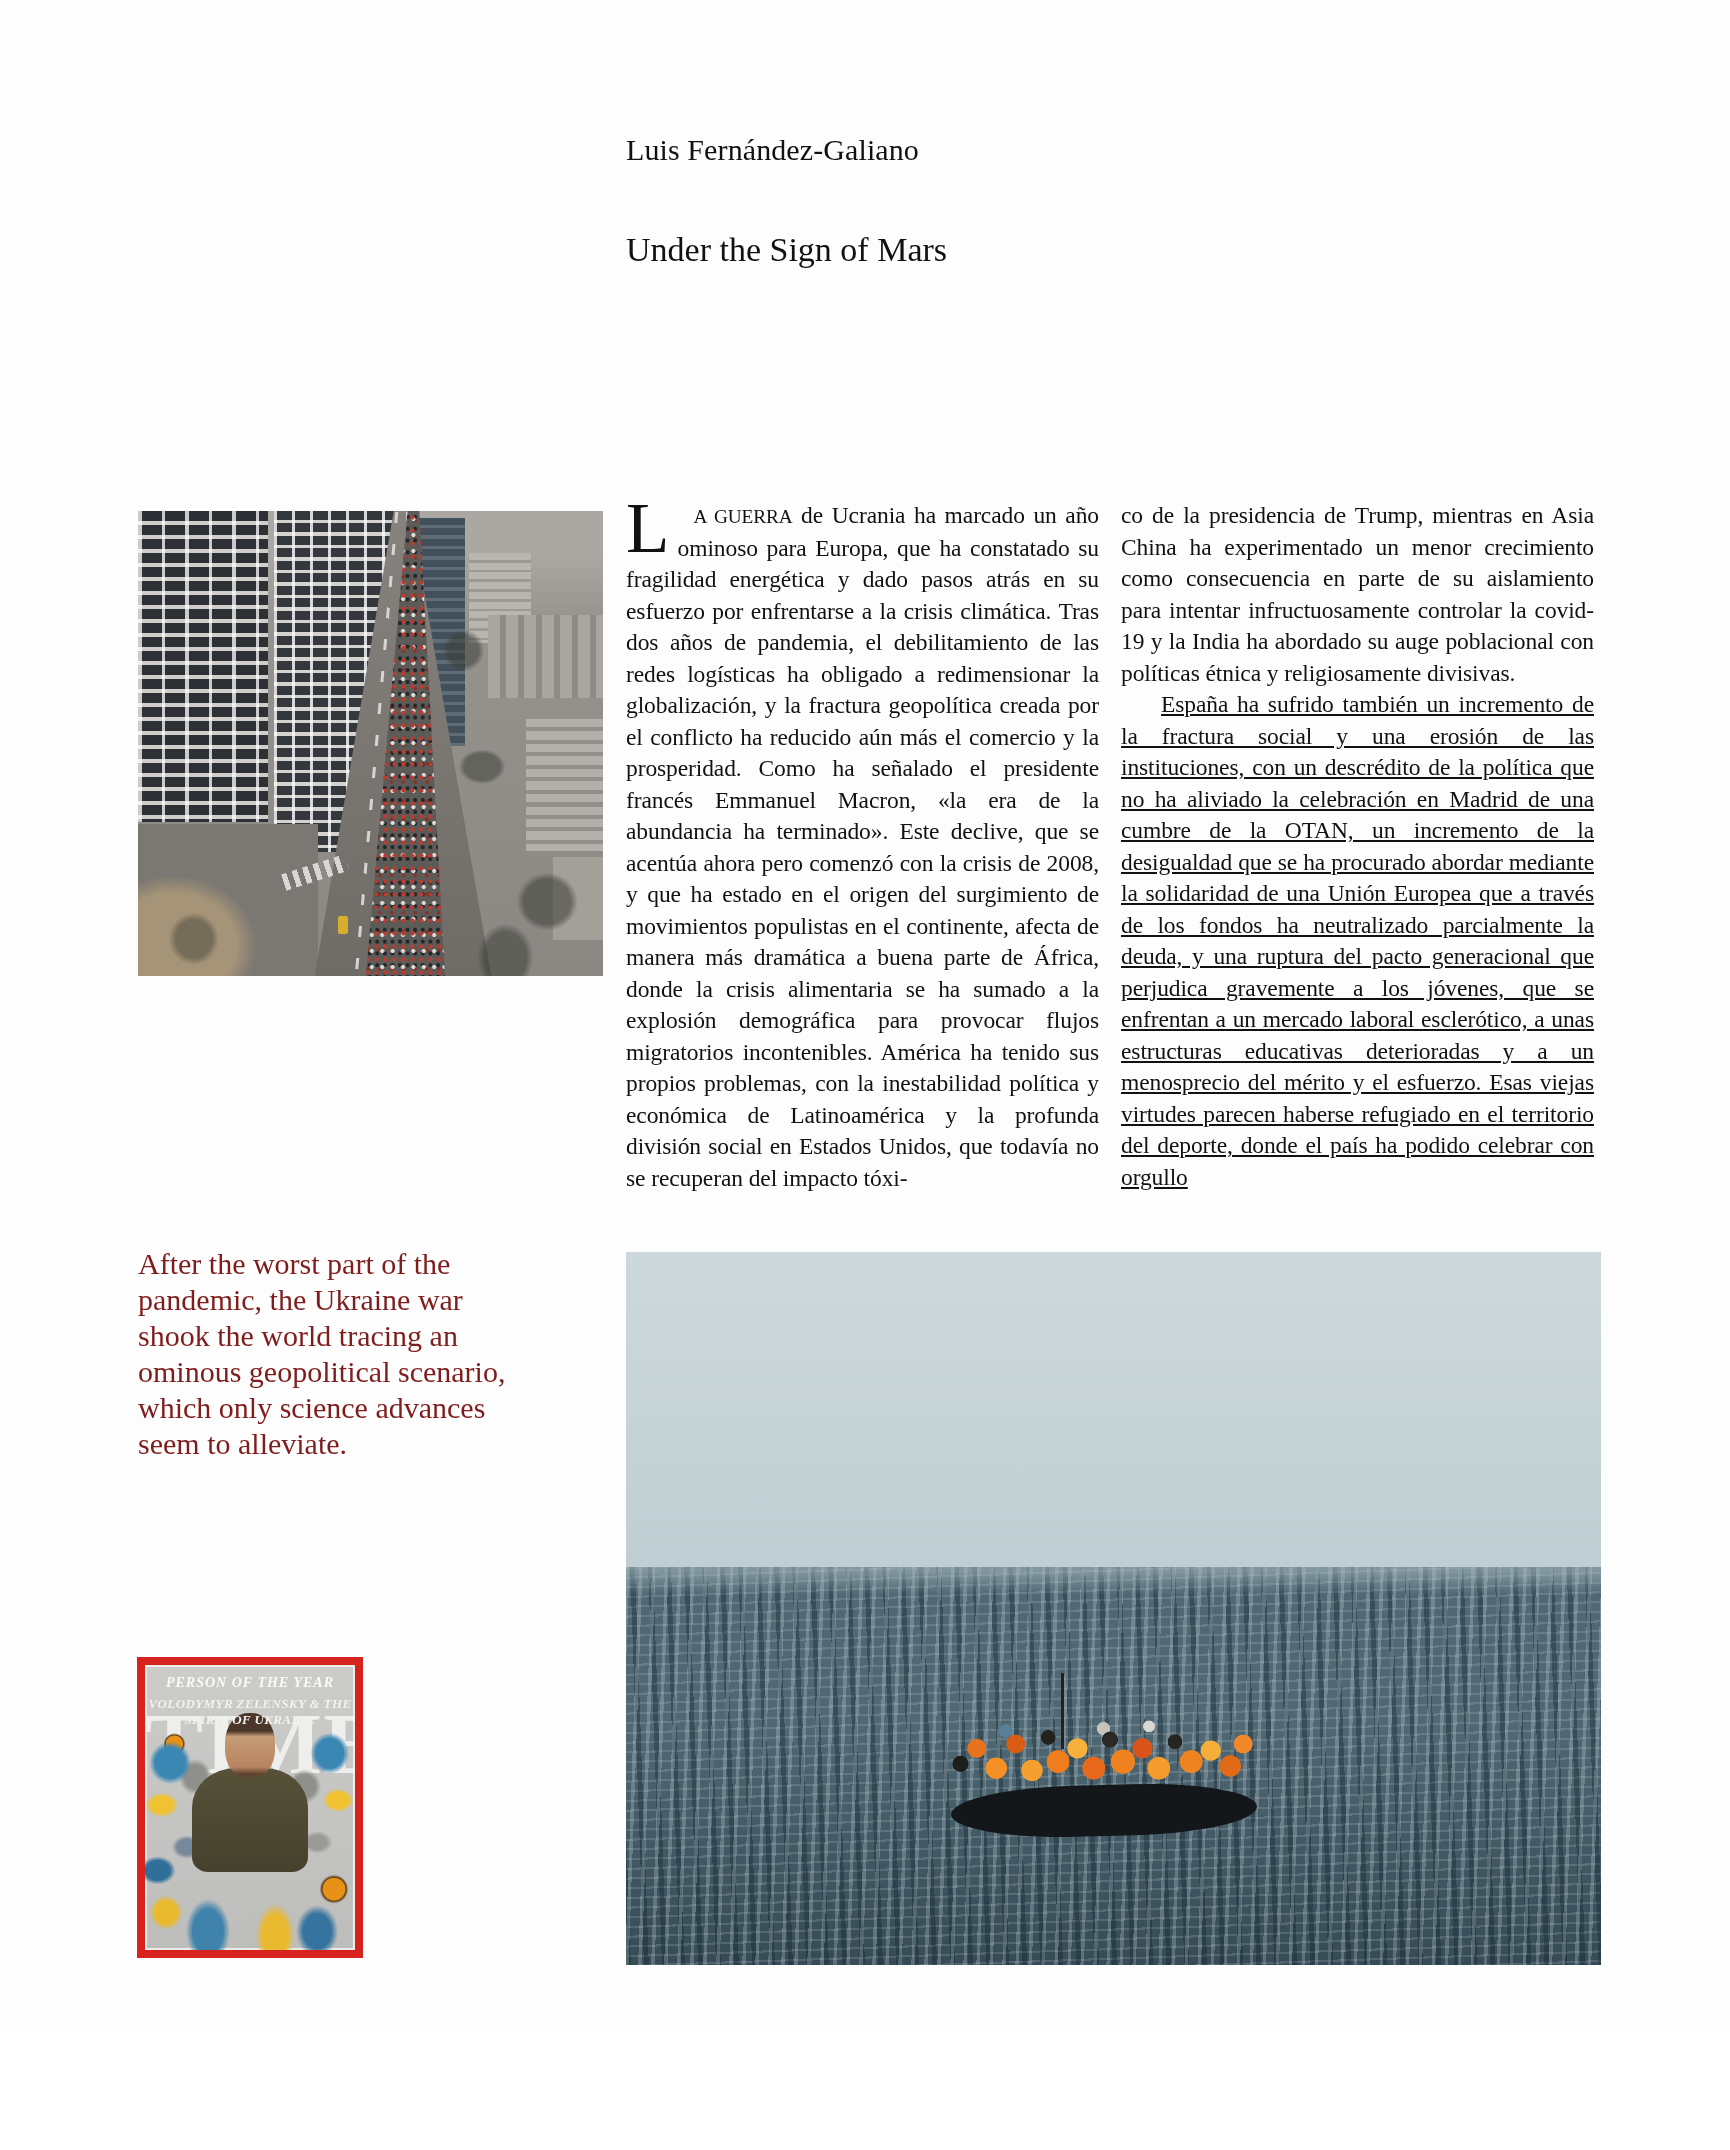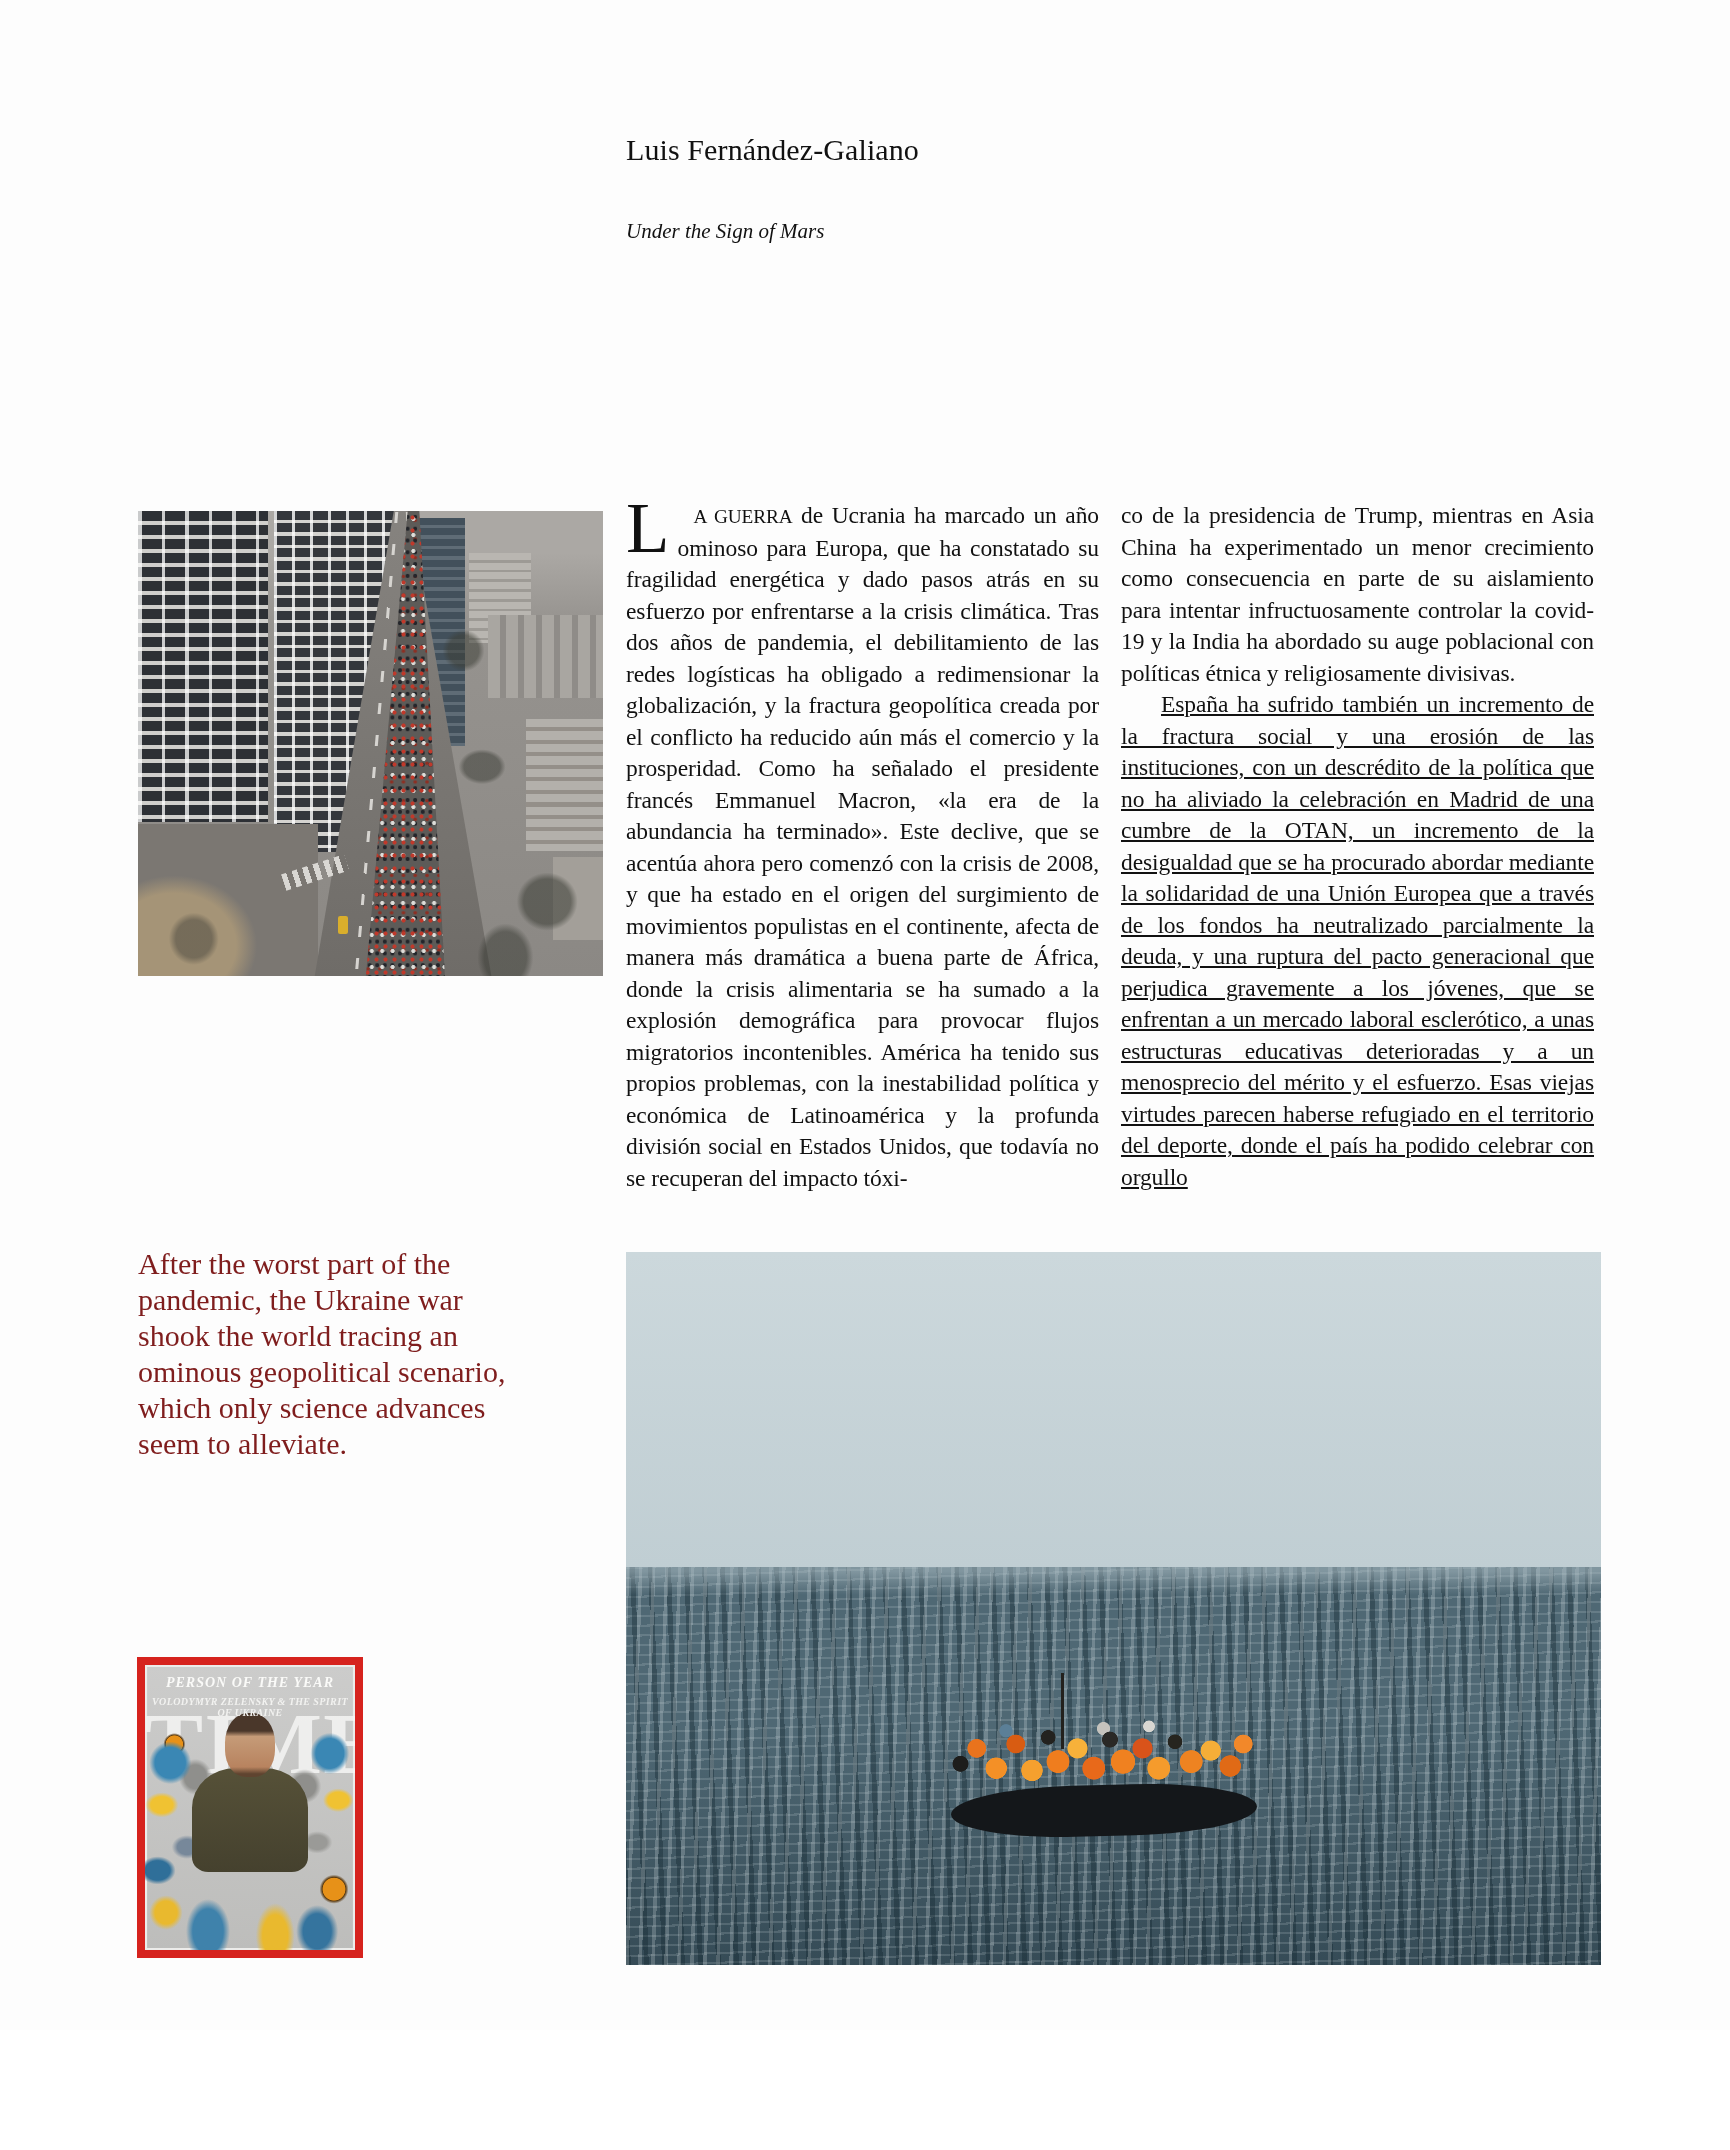--- a/index.html
+++ b/index.html
@@ -3,21 +3,21 @@
 <meta charset="utf-8">
 <style>
   html,body{margin:0;padding:0;background:#ffffff;}
   #page{
     position:relative;width:1731px;height:2030px;background:#fdfdfd;overflow:hidden;
     font-family:"Liberation Serif","DejaVu Serif",serif;color:#111;
   }
   
   .author{position:absolute;left:626px;top:133px;font-size:30px;letter-spacing:0.1px;}
   .title-es{position:absolute;left:625px;top:166px;font-size:44px;font-weight:bold;letter-spacing:-0.3px;}
-  .title-en{position:absolute;left:626px;top:219px;font-size:21px;font-style:italic;}
+  .title-en{position:absolute;left:626px;top:231px;font-size:34px;}
   
   .col{position:absolute;top:500px;width:473px;text-align:justify;
        font-size:23.5px;line-height:31.5px;letter-spacing:-0.1px;}
   #col1{left:626px;}
   #col2{left:1121px;}
   .dropcap{float:left;font-size:71px;line-height:55px;padding:1.4px 8.3px 0 0;}
   .smallcaps{font-size:.82em;margin-left:16px;}
   .para2{text-indent:40px;margin:0;text-decoration:underline;}
   .col p{margin:0;}
   
@@ -77,21 +77,21 @@
       radial-gradient(ellipse at 12% 92%,rgba(70,68,60,.5) 0 18px,transparent 25px),
       radial-gradient(ellipse at 79% 96%,rgba(52,54,47,.5) 0 21px,transparent 28px);}
   
   #time-cover{position:absolute;left:137px;top:1657px;width:226px;height:301px;
     background:#d6231e;padding:8px;box-sizing:border-box;}
   .tc-inner{position:relative;width:100%;height:100%;overflow:hidden;
     background:linear-gradient(#cccccb,#bdbdbb);box-shadow:inset 0 0 0 2.1px #ececea;}
   .tc-kicker{position:absolute;top:9.7px;width:100%;text-align:center;color:#fafaf8;
     font-size:14px;font-weight:bold;letter-spacing:1px;font-style:italic;}
   .tc-sub{position:absolute;top:30.5px;width:100%;text-align:center;color:#f2f2f0;
-    font-size:10px;font-weight:bold;font-style:italic;letter-spacing:0.4px;}
+    font-size:13px;font-weight:bold;font-style:italic;letter-spacing:0.4px;}
   .tc-masthead{position:absolute;top:28px;width:100%;text-align:center;
     font-size:87px;font-weight:bold;color:rgba(248,248,246,.8);letter-spacing:1.4px;}
   .tc-collage{position:absolute;left:0;bottom:0;width:100%;height:82%;
     background:
       radial-gradient(ellipse at 12% 20%,#3a87b4 0 15.2px,transparent 21px),
       radial-gradient(ellipse at 8% 38%,#f0c232 0 11px,transparent 16.6px),
       radial-gradient(circle at 14% 12%,#e79118 0 8.3px,#5a3a10 9px,transparent 11px),
       radial-gradient(ellipse at 88% 16%,#3a87b4 0 14px,transparent 19.4px),
       radial-gradient(ellipse at 92% 36%,#f0c232 0 10.4px,transparent 15.2px),
       radial-gradient(circle at 90% 74%,#e79118 0 11px,#5a3a10 11.8px,transparent 14.5px),

